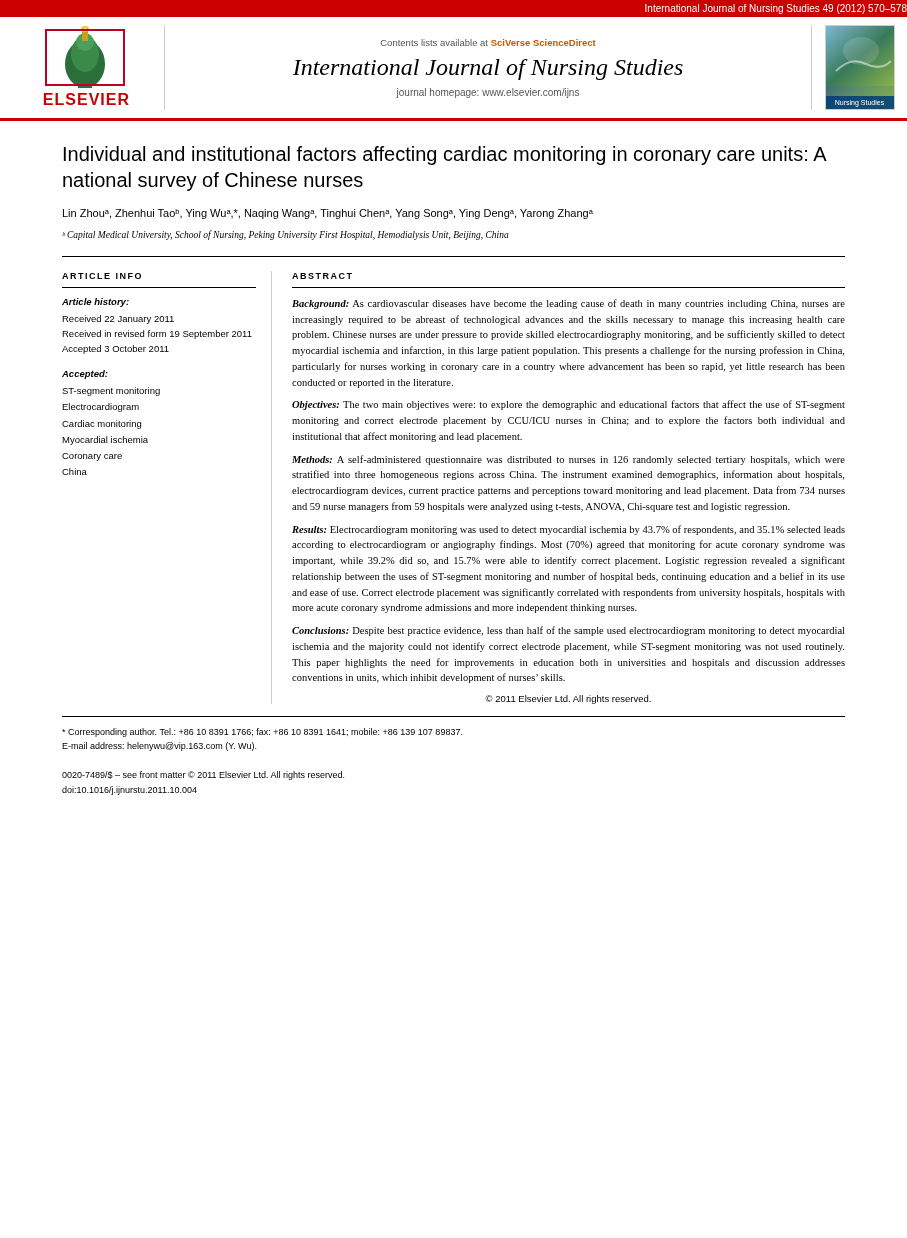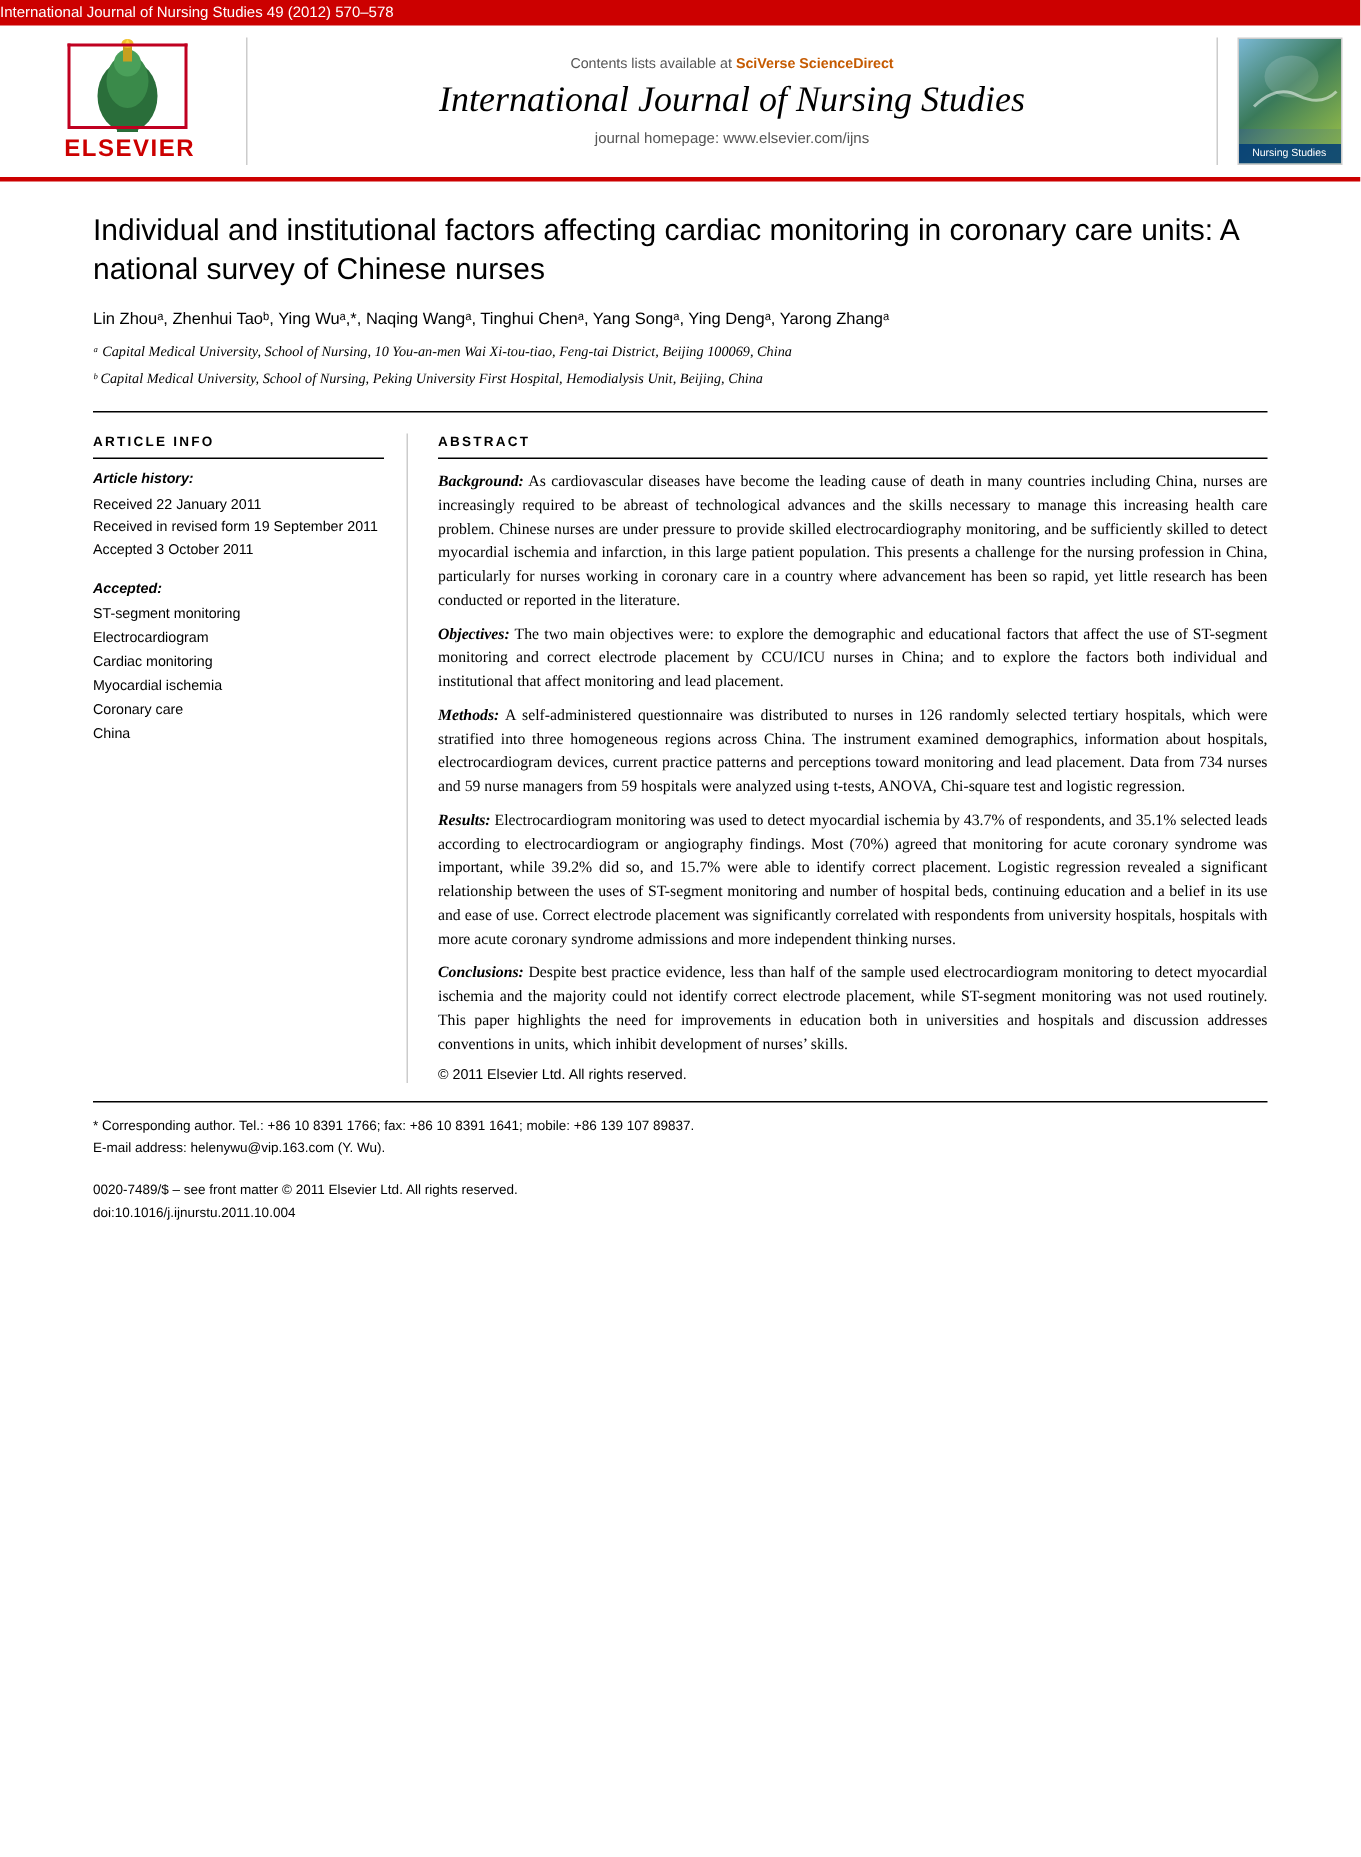--- a/index.html
+++ b/index.html
@@ -7,21 +7,21 @@
       background: #fff;
       font-family: 'Times New Roman', Times, serif;
       font-size: 11px;
       color: #000;
       width: 907px;
       min-height: 1238px;
     }
 
     .top-bar {
       background: #c00;
-      text-align: left;
+      text-align: right;
       padding: 3px 0;
       font-size: 10px;
       color: #fff;
       font-family: Arial, sans-serif;
     }
 
     .journal-header {
       display: flex;
       align-items: stretch;
       border-bottom: 3px solid #c00;
@@ -218,21 +218,21 @@
       margin-bottom: 7px;
       color: #000;
     }
 
     .abstract-label {
       font-weight: bold;
       font-style: italic;
     }
 
     .copyright-line {
-      text-align: left;
+      text-align: center;
       font-size: 9.5px;
       font-family: Arial, sans-serif;
       margin-top: 6px;
     }
 
     .bottom-divider {
       border: none;
       border-top: 1px solid #000;
       margin: 12px 0 8px 0;
     }
@@ -299,21 +299,20 @@
     </div>
   </div>
 </div>
 
 <div class="paper-body">
 
   <h1 class="paper-title">Individual and institutional factors affecting cardiac monitoring in coronary care units: A national survey of Chinese nurses</h1>
 
   <div class="authors-line">Lin Zhouᵃ, Zhenhui Taoᵇ, Ying Wuᵃ,*, Naqing Wangᵃ, Tinghui Chenᵃ, Yang Songᵃ, Ying Dengᵃ, Yarong Zhangᵃ</div>
 
-  <div class="affiliations">ᵃ Capital Medical University, School of Nursing, 10 You-an-men Wai Xi-tou-tiao, Feng-tai District, Beijing 100069, China</div>
   <div class="affiliations">ᵇ Capital Medical University, School of Nursing, Peking University First Hospital, Hemodialysis Unit, Beijing, China</div>
 
   <hr class="divider">
 
   <div class="two-col">
 
     <div class="left-col">
       <div class="section-heading">ARTICLE INFO</div>
       <hr class="divider" style="margin:4px 0 8px 0;">
 

